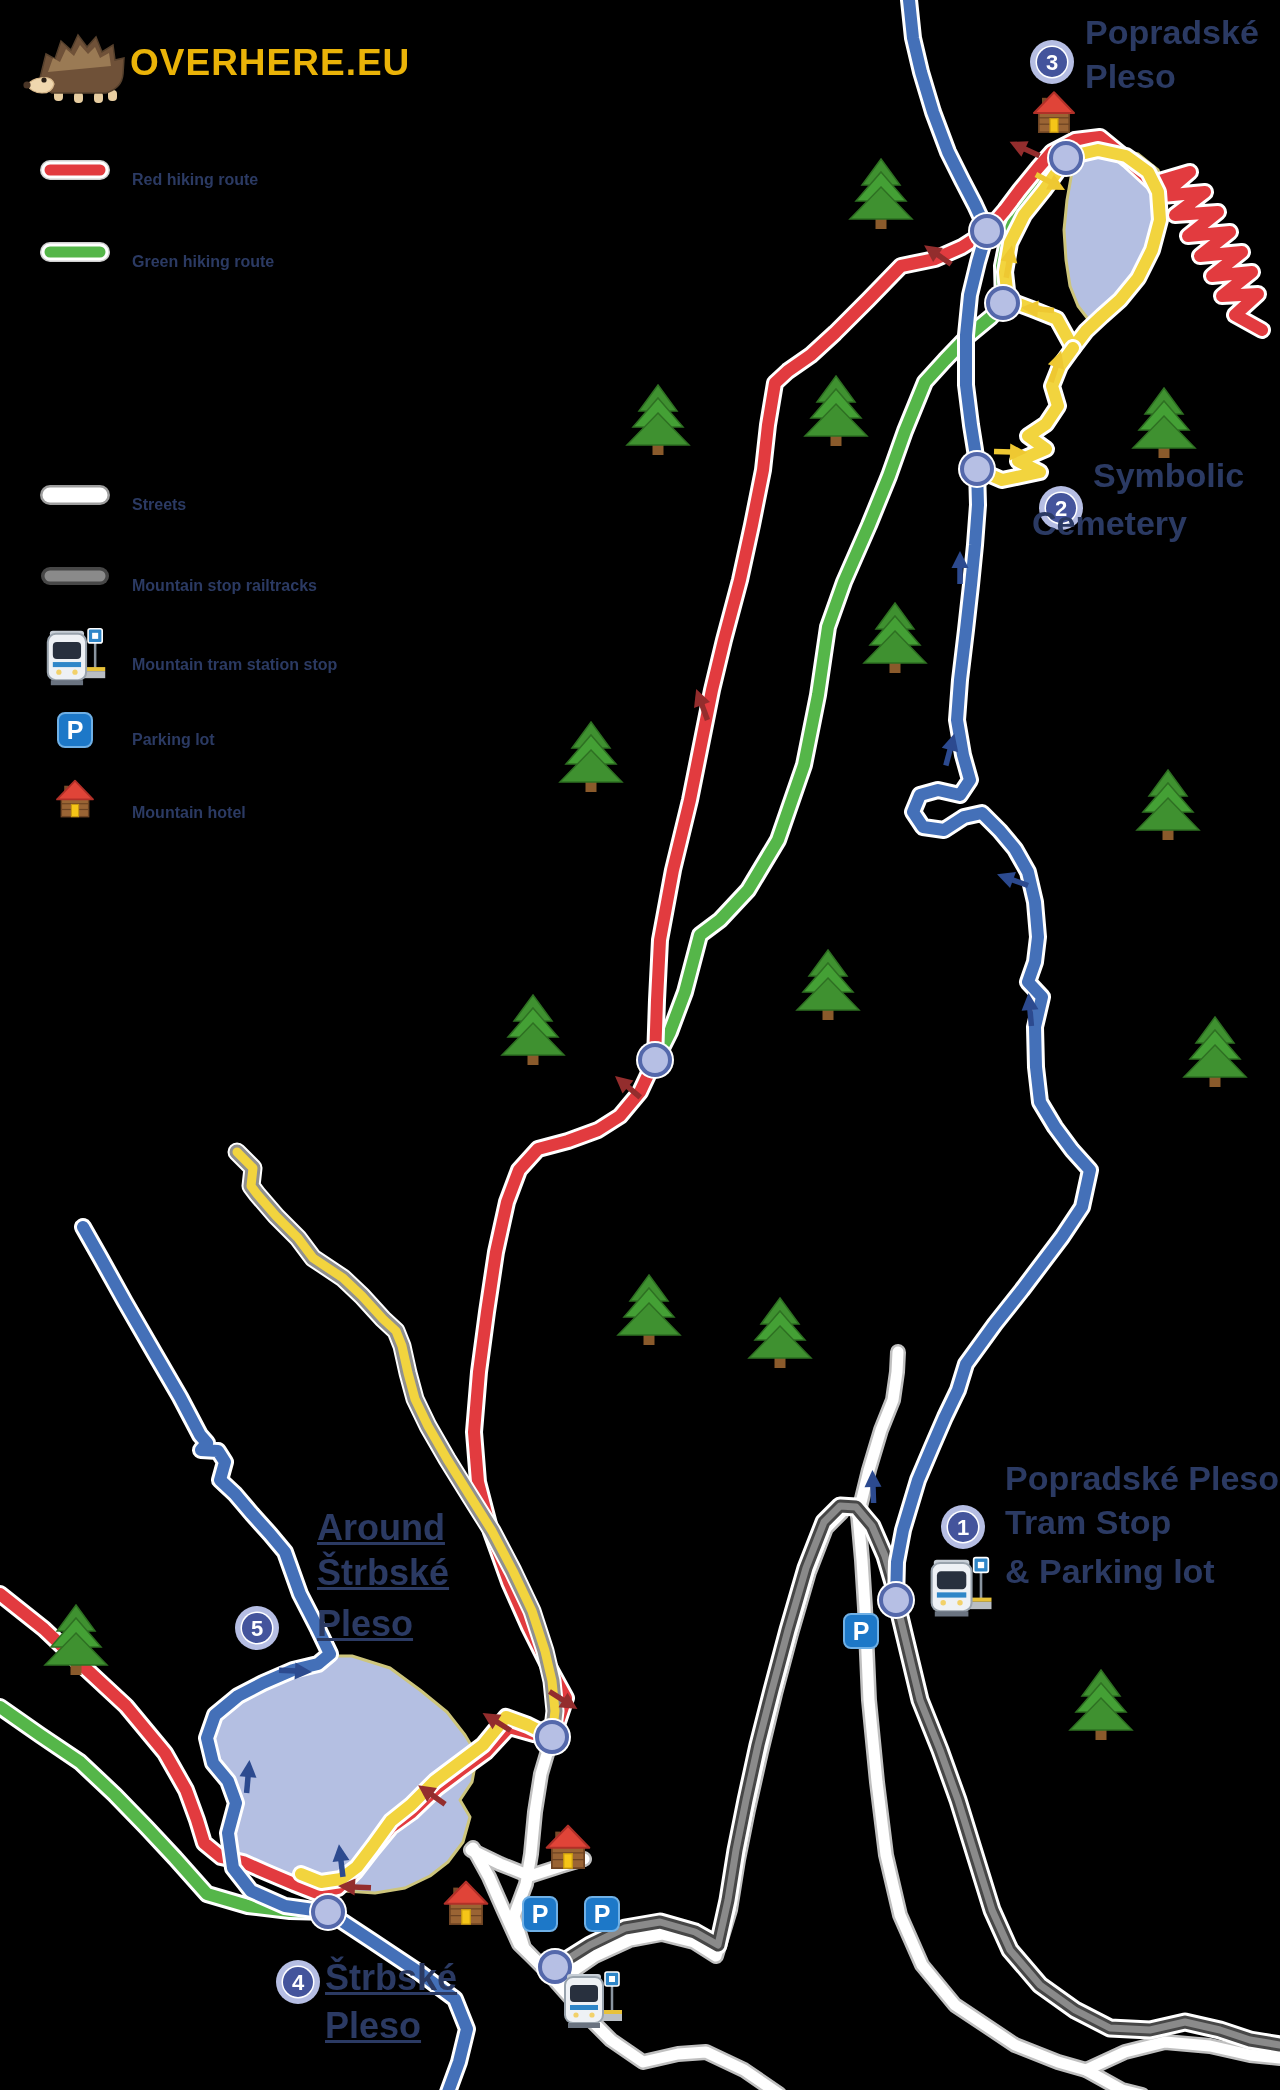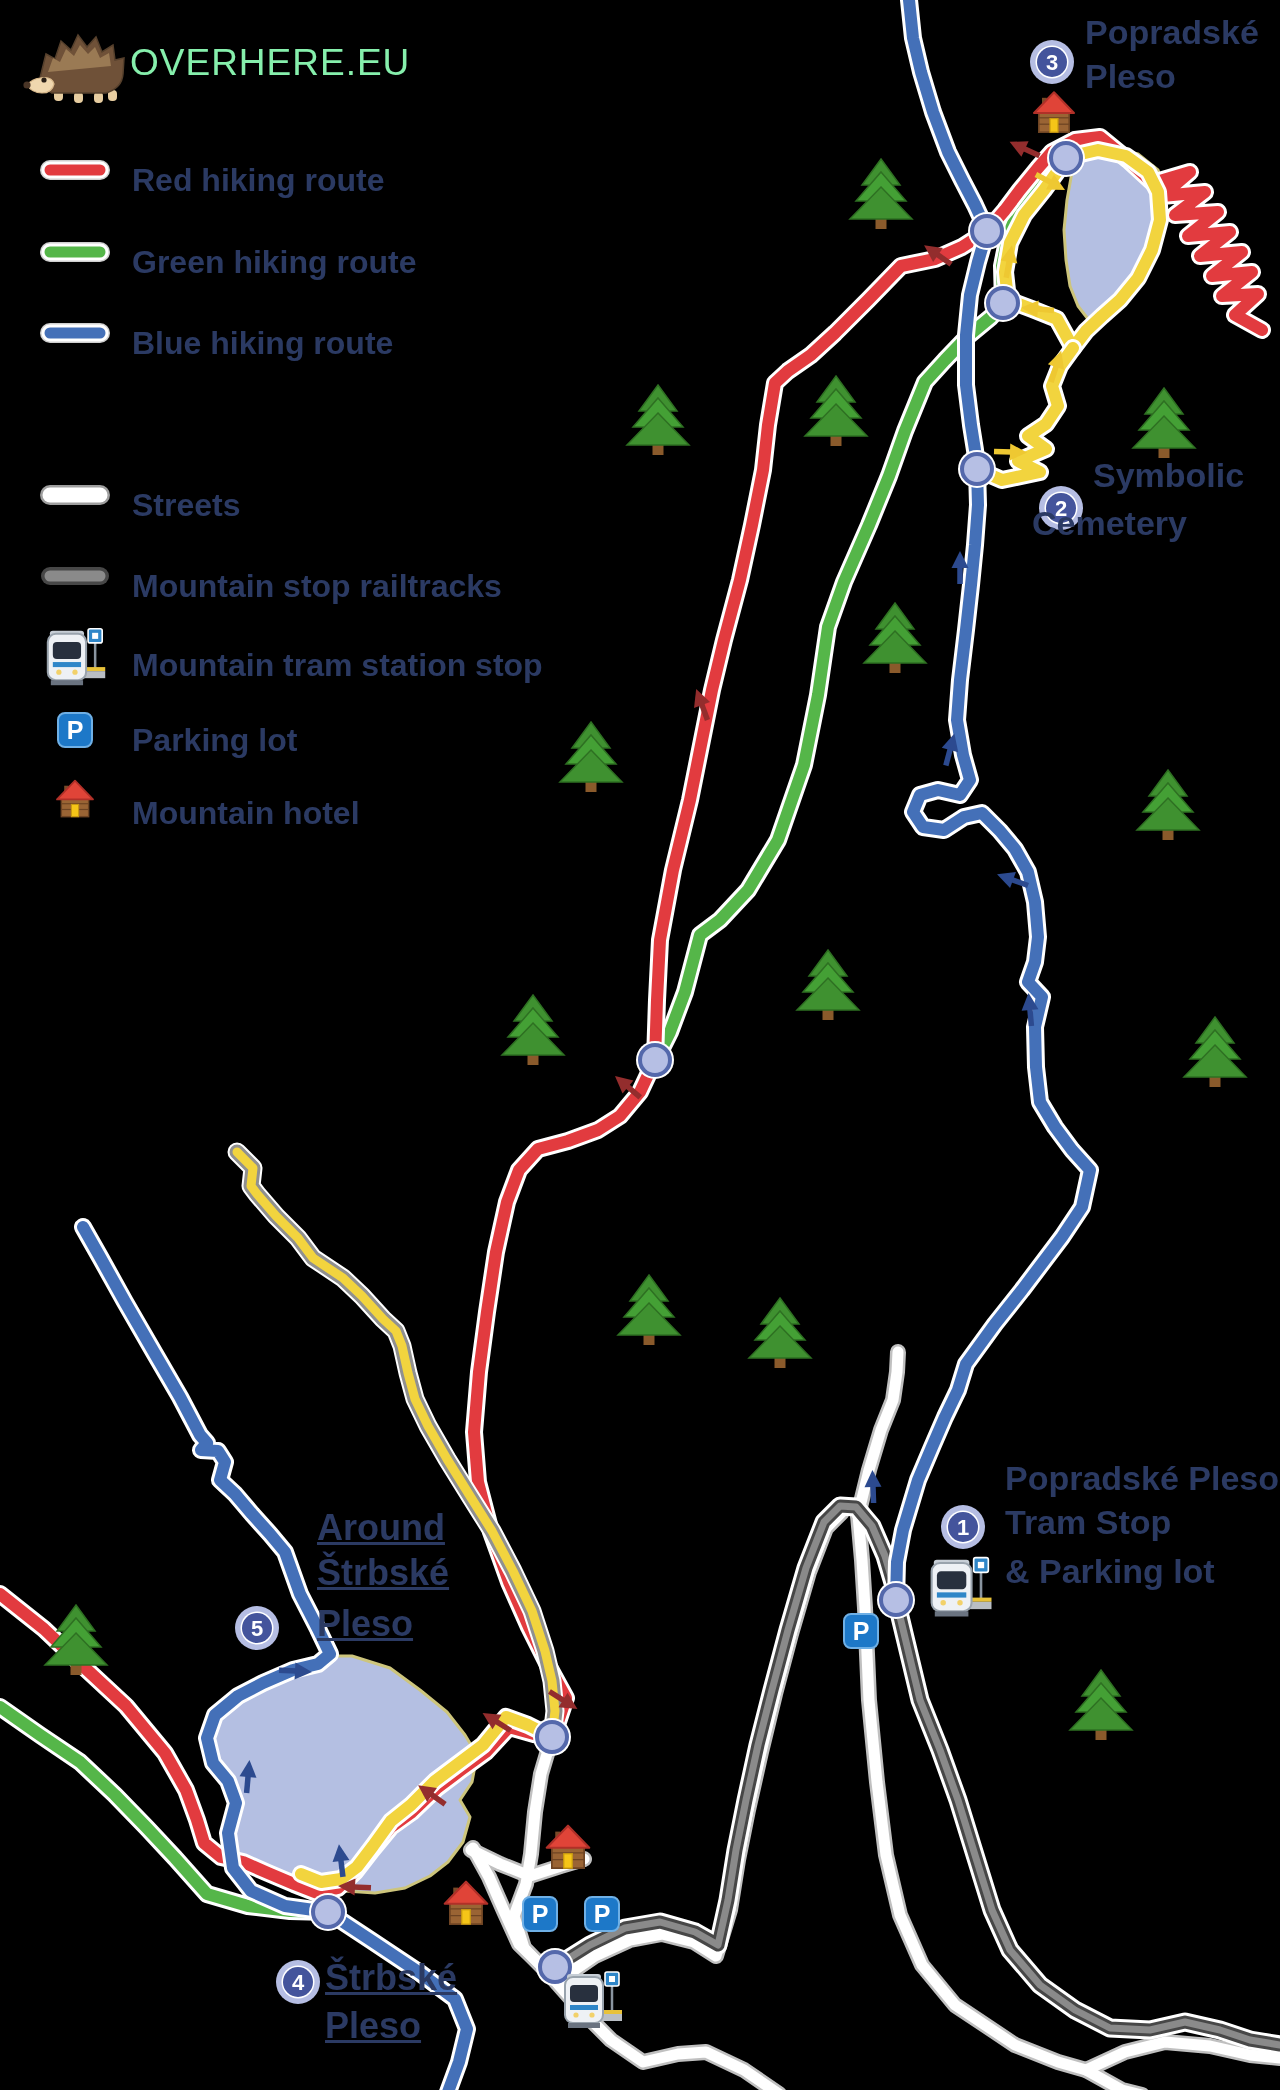--- a/index.html
+++ b/index.html
@@ -2,25 +2,25 @@
 <html style="--red_route: #e23b3f; --green_route: #55b649; --blue_route: #4470b8; --yellow_route: #f2d43e; --street: #ffffff; --railtrack: #8a8a8a; --label_text: #2b3a63; --node_fill: #b6bfe4; --node_stroke: #5468ab; --marker_ring: #b5bde3; --marker_center: #44549c; --lake_fill: #b4bfe2;"><head>
 <meta charset="utf-8">
 <style>
   html,body{margin:0;padding:0;background:#000;}
   .stage{position:relative;width:1280px;height:2090px;background:#000;overflow:hidden;
          font-family:"Liberation Sans", sans-serif;}
   .stage svg.map{position:absolute;left:0;top:0;}
   .map-label{position:absolute;font-weight:700;color:var(--label_text,#2b3a63);white-space:nowrap;line-height:1;}
   .fs33{font-size:34px;}
   .fs36{font-size:36px;text-decoration:underline;}
-  .brand-title{position:absolute;left:130px;top:42px;font-size:37px;font-weight:400;
-               letter-spacing:1px;color:#86efac;white-space:nowrap;}
+  .brand-title{position:absolute;left:130px;top:42px;font-size:37px;font-weight:700;
+               letter-spacing:1px;color:#eab308;white-space:nowrap;}
   .legend-row{position:absolute;left:38px;height:56px;display:flex;align-items:center;}
   .legend-swatch{width:74px;margin-right:20px;flex:none;display:flex;justify-content:center;align-items:center;}
-  .legend-label{font-size:32px;font-weight:700;color:var(--label_text,#2b3a63);white-space:nowrap;margin-top:20px;}
+  .legend-label{font-size:16px;font-weight:700;color:var(--label_text,#2b3a63);white-space:nowrap;margin-top:20px;}
   .route-casing{fill:none;stroke:#fff;stroke-width:18;stroke-linecap:round;stroke-linejoin:round;}
   .route-core{fill:none;stroke-width:12;stroke-linecap:round;stroke-linejoin:round;}
   .red-core{stroke:var(--red_route,#e23b3f);}
   .green-core{stroke:var(--green_route,#55b649);}
   .blue-core{stroke:var(--blue_route,#4470b8);}
   .yellow-core{stroke:var(--yellow_route,#f2d43e);}
   .street-casing{fill:none;stroke:#c0c0c0;stroke-width:16;stroke-linecap:round;stroke-linejoin:round;}
   .street-core{fill:none;stroke:#ffffff;stroke-width:11;stroke-linecap:round;stroke-linejoin:round;}
   .rail-halo{fill:none;stroke:#ffffff;stroke-width:19;stroke-linecap:round;stroke-linejoin:round;}
   .rail-dark{fill:none;stroke:#474747;stroke-width:13;stroke-linecap:round;stroke-linejoin:round;}
@@ -261,30 +261,20 @@
   <div class="legend-row" style="top:224px">
     <span class="legend-swatch">
       <svg width="70" height="22">
           <line x1="10" y1="11" x2="60" y2="11" stroke="#cfcfcf" stroke-width="20" stroke-linecap="round"></line>
           <line x1="10" y1="11" x2="60" y2="11" stroke="#fff" stroke-width="17" stroke-linecap="round"></line>
           <line x1="10" y1="11" x2="60" y2="11" style="stroke:var(--green_route,#55b649)" stroke-width="11" stroke-linecap="round"></line>
         </svg>
       </span>
     <span class="legend-label">Green hiking route</span>
   </div>
-  <div class="legend-row" style="top:305px">
-    <span class="legend-swatch">
-      <svg width="70" height="22">
-          <line x1="10" y1="11" x2="60" y2="11" stroke="#cfcfcf" stroke-width="20" stroke-linecap="round"></line>
-          <line x1="10" y1="11" x2="60" y2="11" stroke="#fff" stroke-width="17" stroke-linecap="round"></line>
-          <line x1="10" y1="11" x2="60" y2="11" style="stroke:var(--blue_route,#4470b8)" stroke-width="11" stroke-linecap="round"></line>
-        </svg>
-      </span>
-    <span class="legend-label">Blue hiking route</span>
-  </div>
   <div class="legend-row" style="top:467px">
     <span class="legend-swatch">
       <svg width="70" height="22">
           <line x1="10" y1="11" x2="60" y2="11" stroke="#9e9e9e" stroke-width="20" stroke-linecap="round"></line>
           <line x1="10" y1="11" x2="60" y2="11" stroke="#fff" stroke-width="15" stroke-linecap="round"></line>
         </svg>
       </span>
     <span class="legend-label">Streets</span>
   </div>
   <div class="legend-row" style="top:548px">

